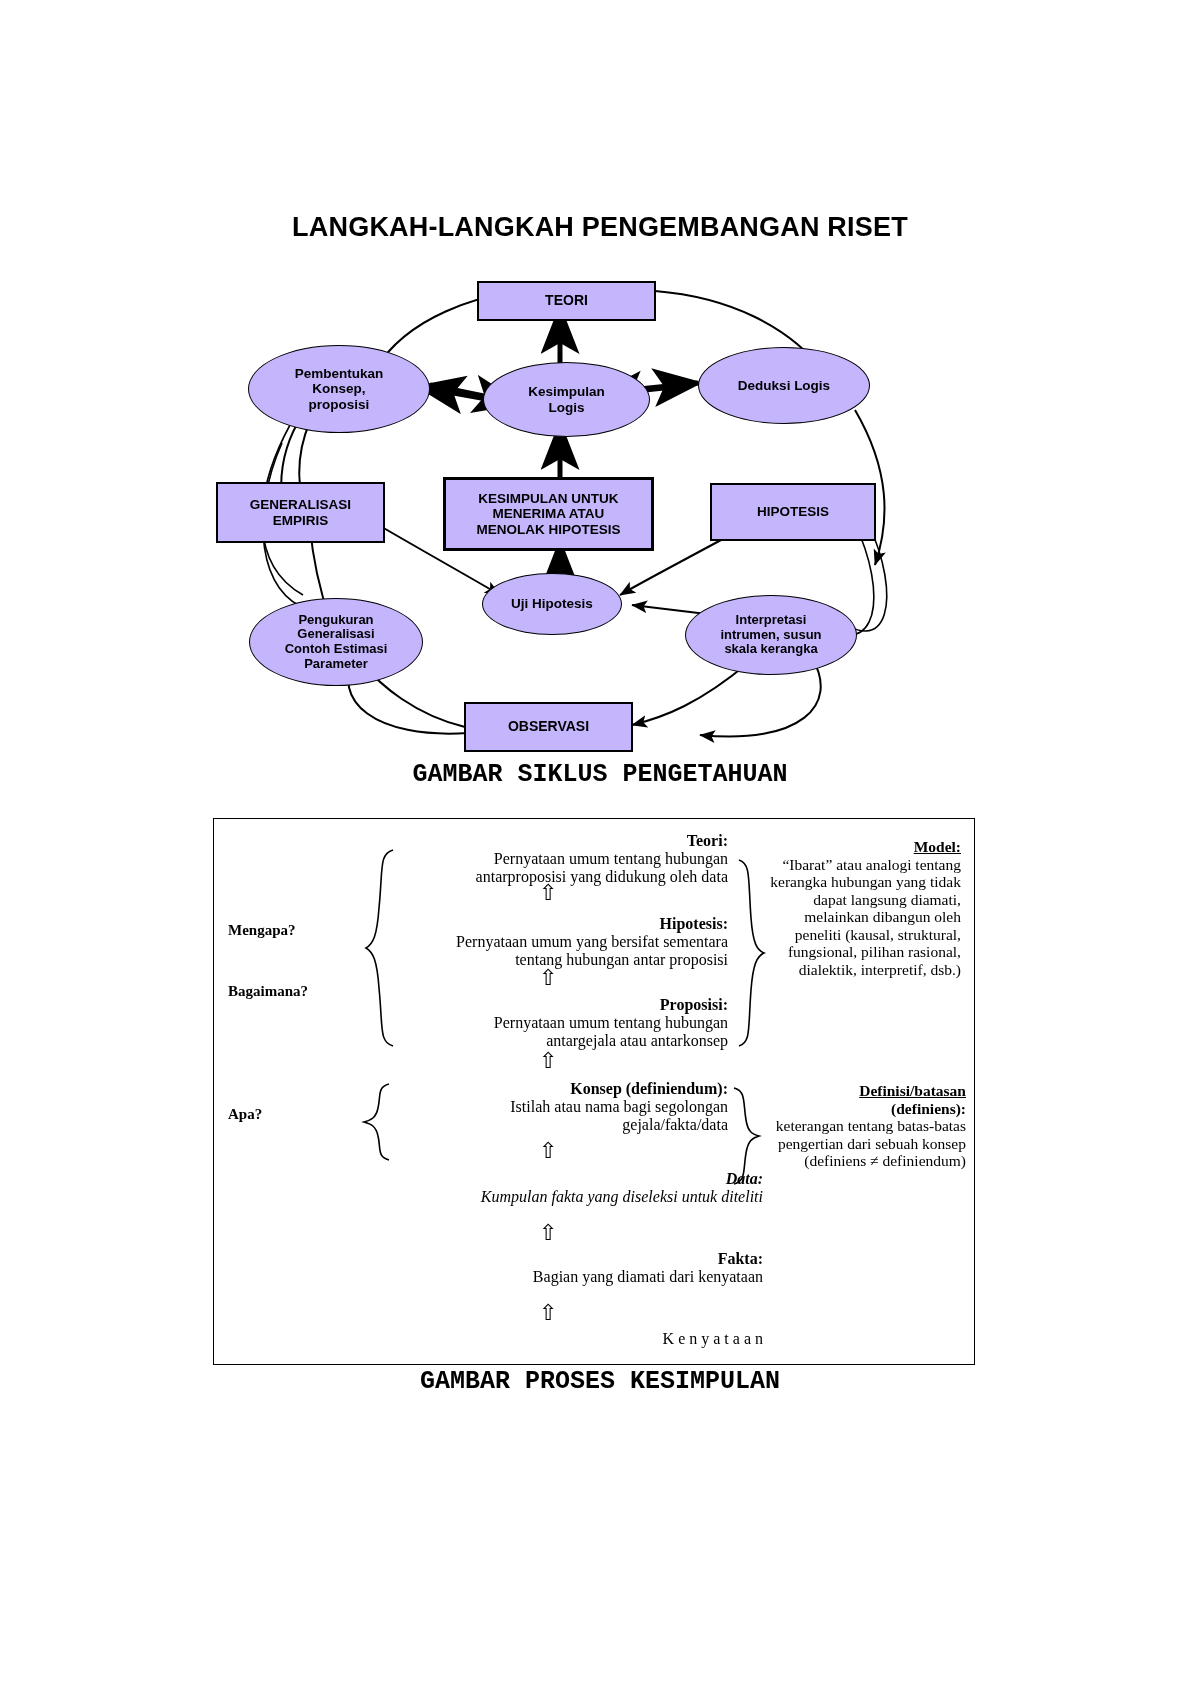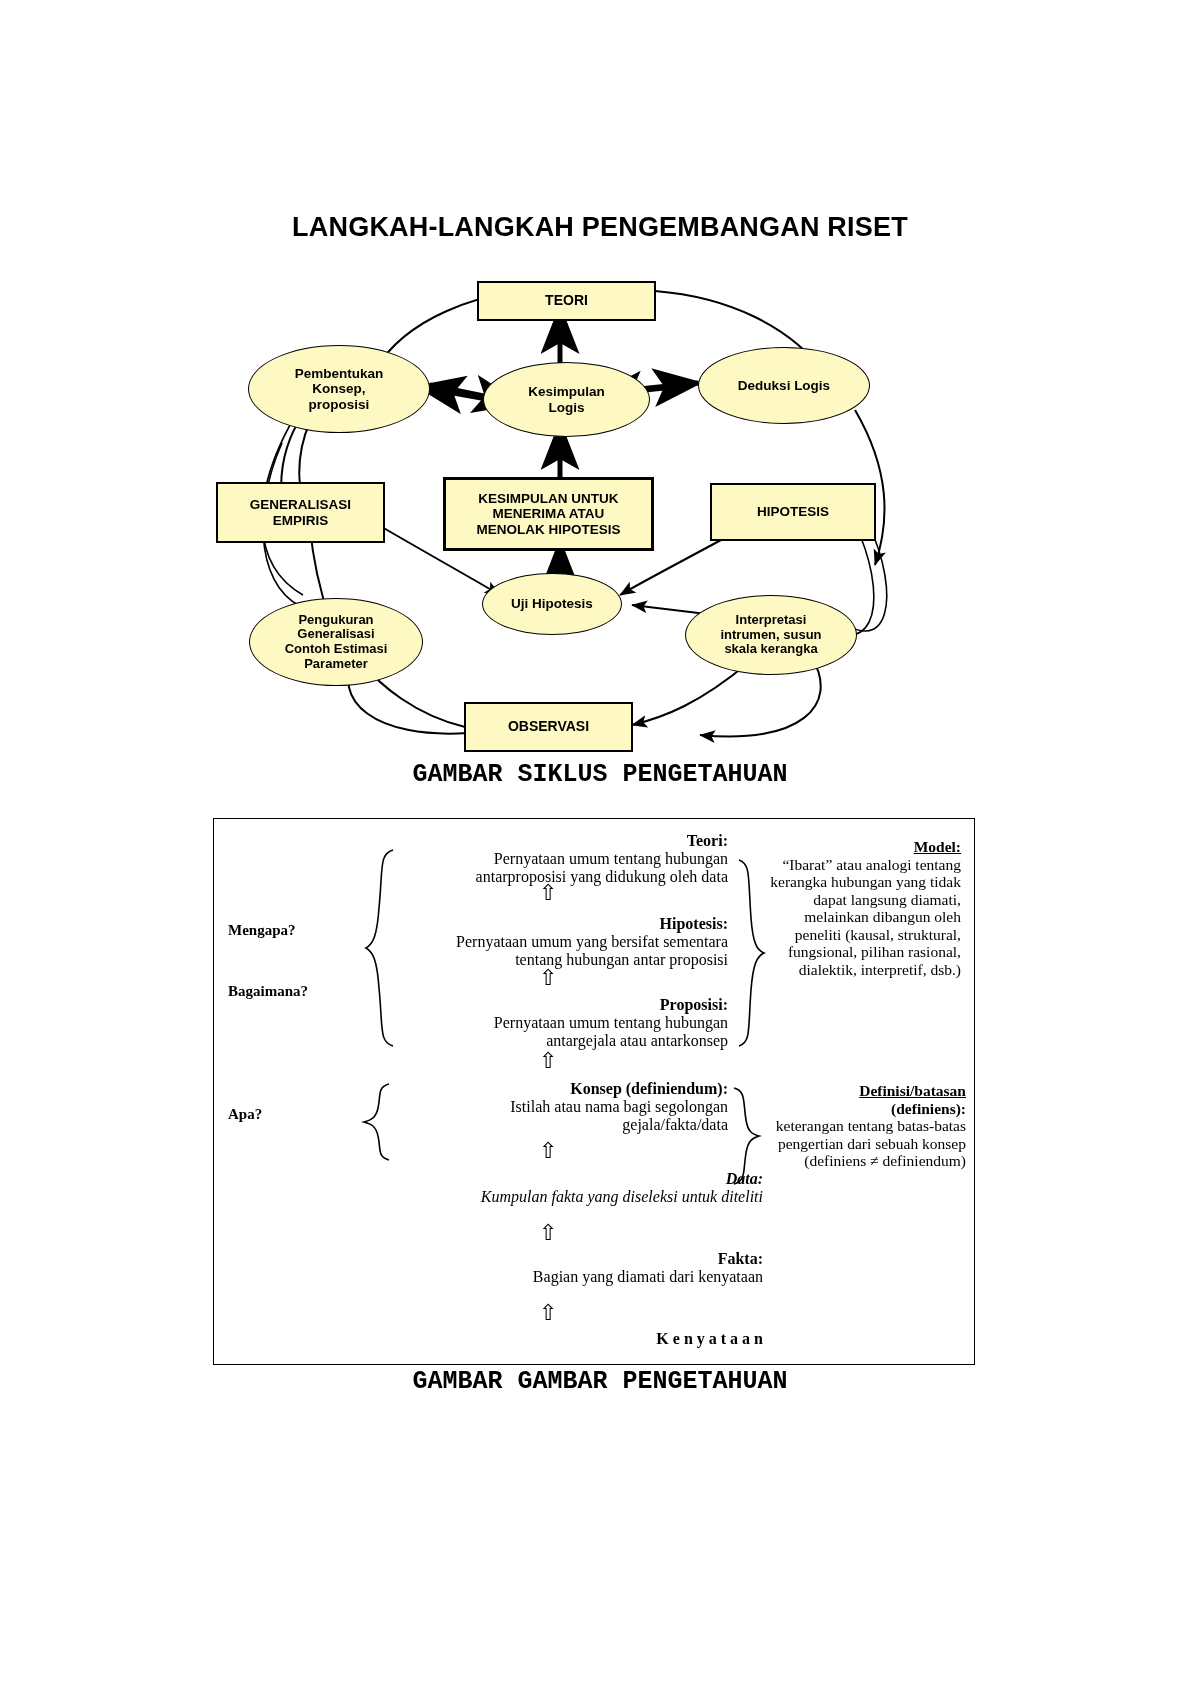--- a/index.html
+++ b/index.html
@@ -11,21 +11,21 @@
     position:absolute;left:0;top:212px;width:1200px;text-align:center;
     font-family:"Liberation Sans",sans-serif;font-weight:bold;font-size:27px;
     letter-spacing:.2px;
   }
   .cycle{position:absolute;left:200px;top:265px;width:740px;height:510px;}
   .cycle svg{position:absolute;left:0;top:0;}
 
   .node{
     position:absolute;display:flex;align-items:center;justify-content:center;
     text-align:center;font-family:"Liberation Sans",sans-serif;font-weight:bold;
-    color:#000;background:#fef9c3;line-height:1.12;z-index:3;
+    color:#000;background:#c4b5fd;line-height:1.12;z-index:3;
   }
   .node.box{border:2px solid #000;}
   .node.box.thick{border-width:3px;}
   .node.ell{border:1.6px solid #000;border-radius:50%;}
 
   .cap{
     position:absolute;left:0;width:1200px;text-align:center;
     font-family:Liberation Mono, monospace;font-weight:bold;font-size:25px;
   }
   #cap-siklus{top:760px;}
@@ -218,29 +218,29 @@
       <span style="white-space:pre-line;">Kumpulan fakta yang diseleksi untuk diteliti</span>
     </div>
     <div class="arrow-up ctr" style="left:320px;top:404px;width:30px;text-align:center;">⇧</div>
 
     <div class="ptxt ctr" style="left:130px;top:432px;width:420px;font-size:16px;">
       <span class="hd">Fakta:</span>
       <span style="white-space:pre-line;">Bagian yang diamati dari kenyataan</span>
     </div>
     <div class="arrow-up ctr" style="left:320px;top:484px;width:30px;text-align:center;">⇧</div>
 
-    <div class="ptxt ctr" style="left:130px;top:512px;width:420px;font-size:16px;font-weight:bold;">K e n y a t a a n</div>
+    <div class="ptxt ctr" style="left:130px;top:512px;width:420px;font-size:16px;font-weight:normal;">K e n y a t a a n</div>
 
     <div class="ptxt ctr" style="left:548px;top:20px;width:200px;font-size:15.5px;">
       <span class="hd ul">Model:</span>
       <span>“Ibarat” atau analogi tentang kerangka hubungan yang tidak dapat langsung diamati, melainkan dibangun oleh peneliti (kausal, struktural, fungsional, pilihan rasional, dialektik, interpretif, dsb.)</span>
     </div>
 
     <div class="ptxt ctr" style="left:548px;top:264px;width:205px;font-size:15.5px;">
       <span class="hd ul">Definisi/batasan</span>
       <span class="hd">(definiens):</span>
       <span>keterangan tentang batas-batas pengertian dari sebuah konsep (definiens ≠ definiendum)</span>
     </div>
   </div>
 
-  <div class="cap" id="cap-proses">GAMBAR GAMBAR PENGETAHUAN</div>
+  <div class="cap" id="cap-proses">GAMBAR PROSES KESIMPULAN</div>
 
 </div>
 
 </body></html>

